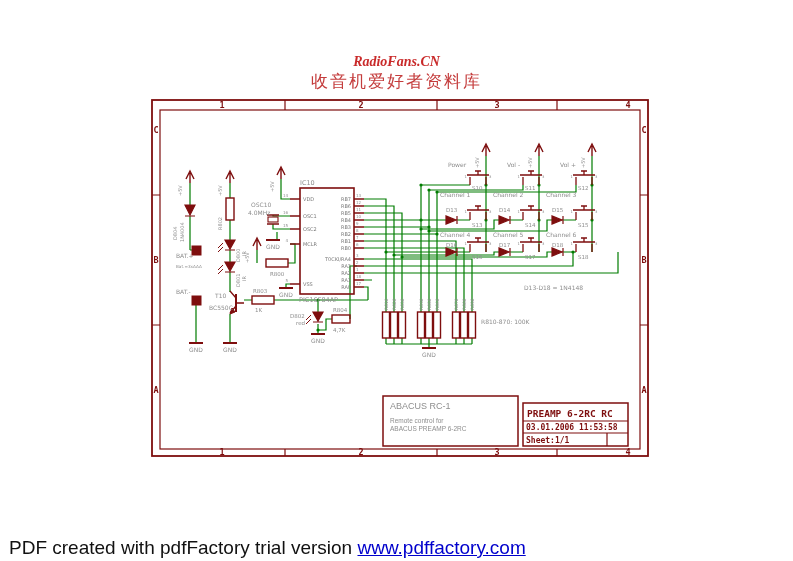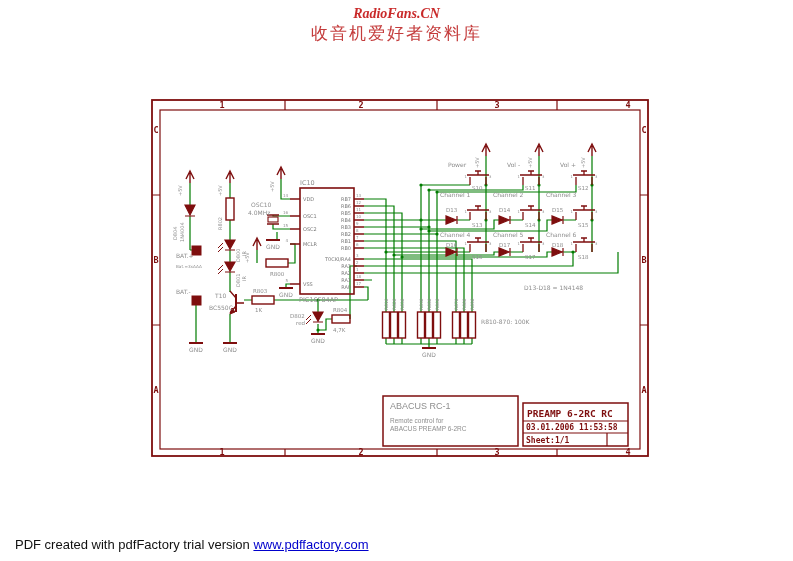--- a/index.html
+++ b/index.html
@@ -1,22 +1,22 @@
 <!DOCTYPE html>
 <html><head>
 <meta charset="utf-8">
 <style>
   html,body{margin:0;padding:0;background:#fff;}
   #page{position:relative;width:793px;height:561px;background:#ffffff;overflow:hidden;
         font-family:"Liberation Sans",sans-serif;}
   .hdr{position:absolute;top:5px;left:0;width:100%;text-align:center;line-height:1.25;}
   .hdr .l1{font-family:"Liberation Serif",serif;font-style:italic;font-weight:bold;
-           font-size:14px;color:#c92a2a;}
+           font-size:14px;color:#c92a2a;margin-top:48px;}
   .hdr .l2{font-size:17px;color:#c43c3c;letter-spacing:2px;}
-  .ftr{position:absolute;top:537px;left:15px;font-size:13px;color:#111;}
+  .ftr{position:absolute;top:537px;left:9px;font-size:19px;color:#111;}
   .ftr a{color:#0000cc;text-decoration:underline;cursor:pointer;}
   svg{position:absolute;top:0;left:0;}
   .t{font-family:"DejaVu Sans",sans-serif;fill:#8e8e8e;}
   .t6{font-size:6px}.t55{font-size:5.5px}.t5{font-size:5px}.t45{font-size:4.5px}
   .t42{font-size:4.2px}.t4{font-size:4px}.t38{font-size:3.8px}.t65{font-size:6.5px}
   .pin{fill:#7a7a7a;}
   .dr{stroke:#7e0e0e;fill:none;}
   .fdr{fill:#7e0e0e;stroke:#7e0e0e;}
   .g{stroke:#007c00;fill:none;stroke-width:1.2;}
   .dot{fill:#007c00;stroke:none;}

